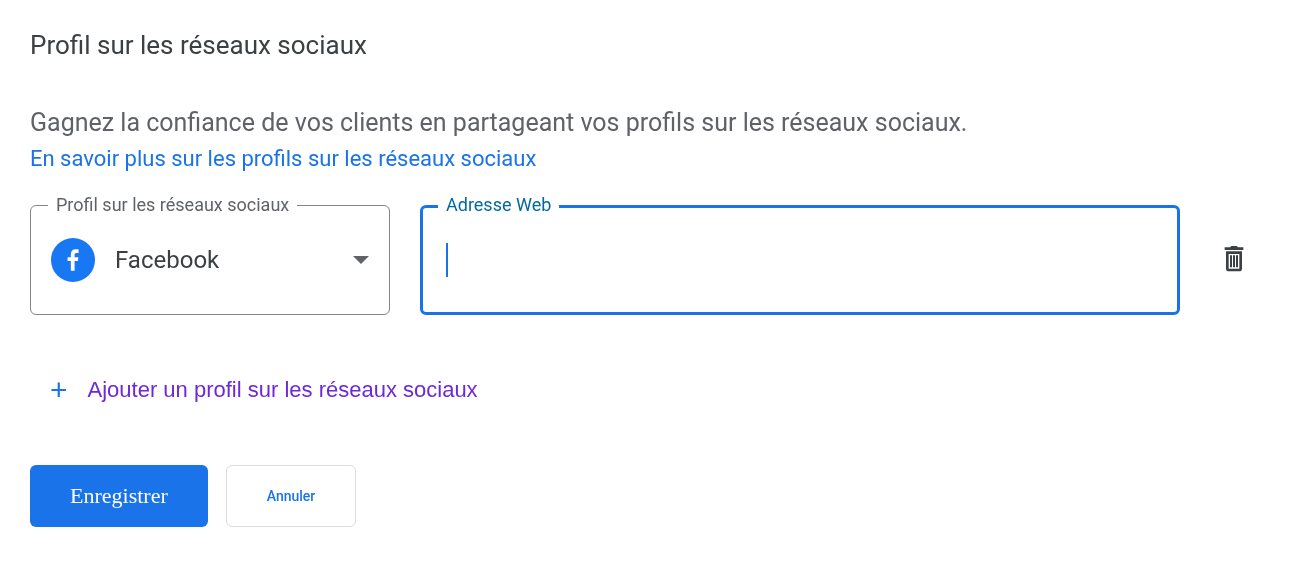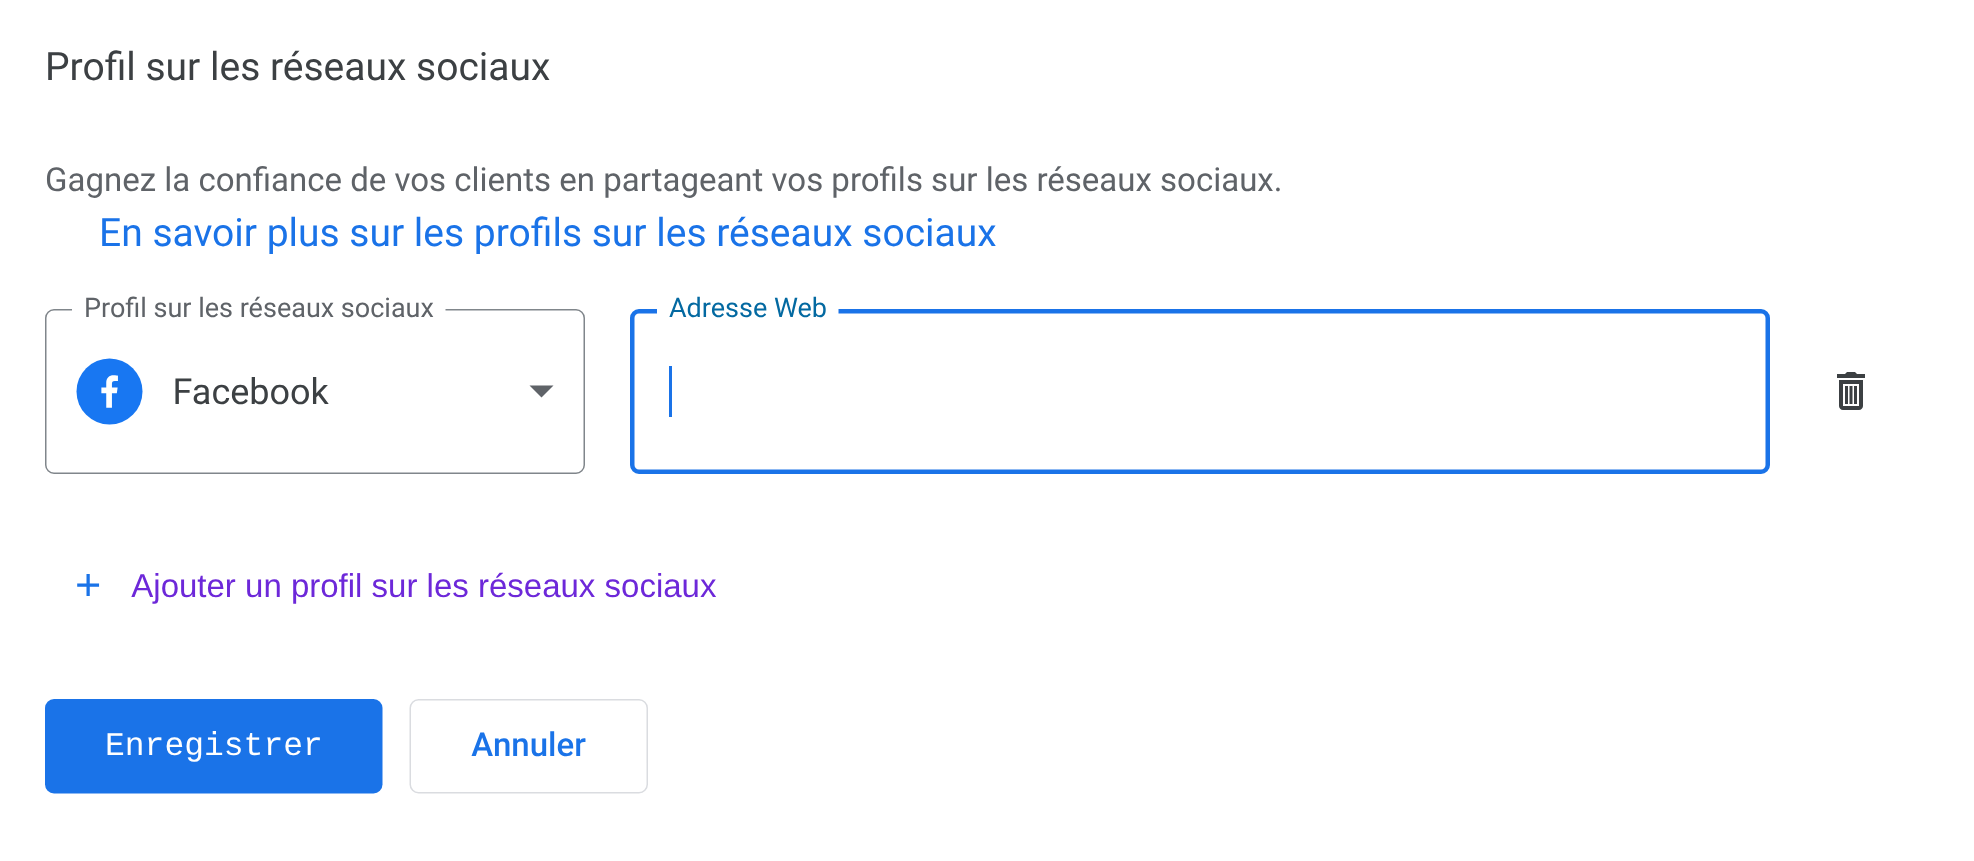--- a/index.html
+++ b/index.html
@@ -16,32 +16,31 @@
     .page-title {
       font-size: 26px;
       font-weight: 400;
       color: #3c4043;
       margin-bottom: 20px;
     }
     .description-block {
       margin-bottom: 30px;
     }
     .description-text {
-      font-size: 22px;
+      font-size: 25px;
       color: #5f6368;
       line-height: 1.5;
       margin-top: 44px;
     }
     .learn-more-link {
-      font-size: 26px;
+      font-size: 22px;
       color: #1a73e8;
       text-decoration: none;
       cursor: pointer;
       line-height: 1.5;
-      margin-left: 36px;
     }
     .form-row {
       display: flex;
       align-items: center;
       gap: 30px;
       margin-bottom: 50px;
     }
     .field-wrapper {
       position: relative;
     }
@@ -154,29 +153,29 @@
     }
     .btn-primary {
       background: #1a73e8;
       color: #fff;
       border: none;
       border-radius: 6px;
       padding: 18px 40px;
       font-size: 22px;
       font-weight: 500;
       cursor: pointer;
-      font-family: Liberation Mono, monospace;
+      font-family: Liberation Serif, serif;
     }
     .btn-secondary {
       background: #fff;
       color: #1a73e8;
       border: 1px solid #dadce0;
       border-radius: 6px;
       padding: 18px 40px;
-      font-size: 22px;
+      font-size: 14px;
       font-weight: 500;
       cursor: pointer;
       font-family: inherit;
     }
   </style>
 </head>
 <body>
 
 <h1 class="page-title">Profil sur les réseaux sociaux</h1>
 

